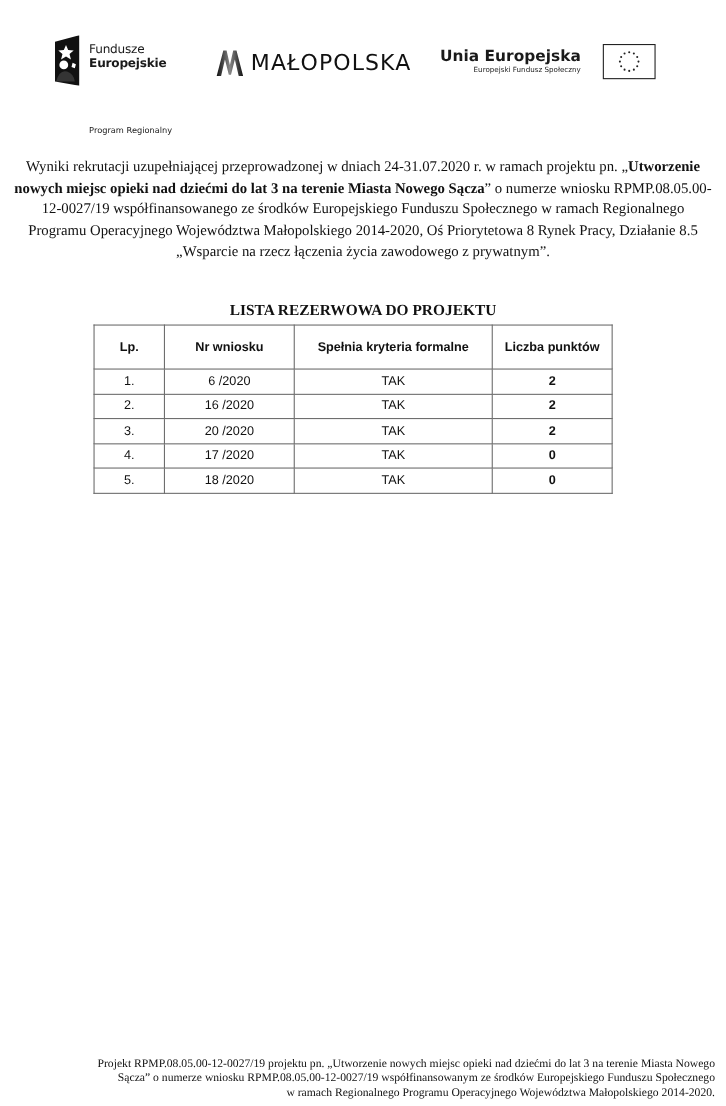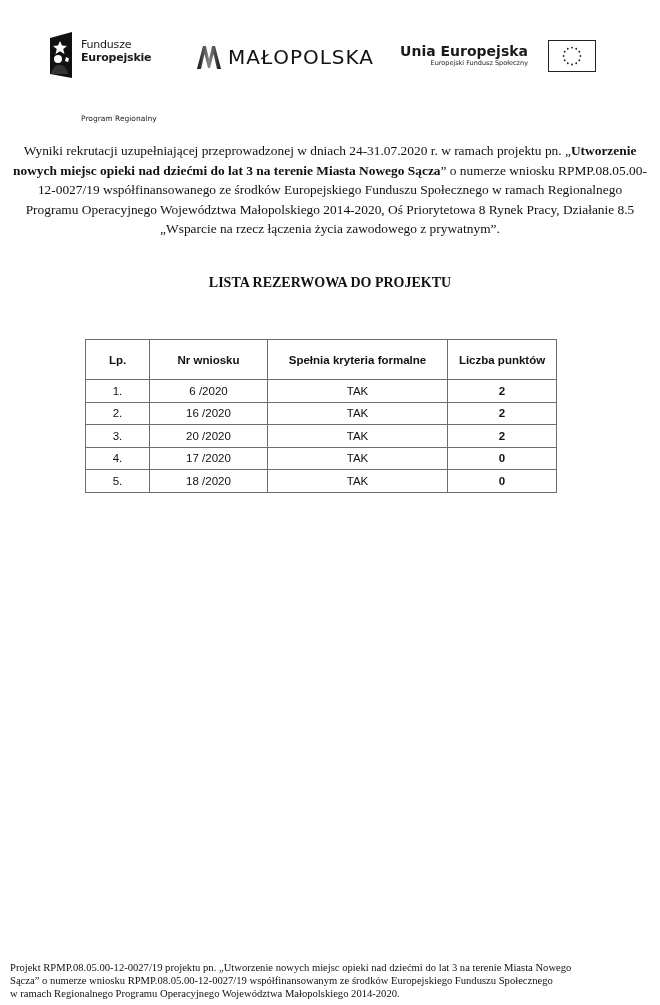--- a/index.html
+++ b/index.html
@@ -18,28 +18,28 @@
   .logo-ue { position: absolute; left: 430px; top: 38px; width: 170px; height: 36px; }
   .ue-text1 { position: absolute; right: 72px; top: 5px; font-family: "DejaVu Sans", sans-serif; font-size: 14px; font-weight: bold; color: #1a1a1a; white-space: nowrap; }
   .ue-text2 { position: absolute; right: 72px; top: 21px; font-family: "DejaVu Sans", sans-serif; font-size: 6.5px; color: #1a1a1a; white-space: nowrap; }
   .ue-flag { position: absolute; left: 118px; top: 2px; width: 48px; height: 32px; border: 1.5px solid #222; box-sizing: border-box; }
 
   .intro { position: absolute; left: 10px; right: 10px; top: 141px; text-align: center; font-family: "Liberation Serif", serif; font-size: 13.4px; line-height: 19.5px; color: #111; }
   .intro b { font-weight: bold; }
 
   .list-title { position: absolute; left: 0; right: 0; top: 275px; text-align: center; font-family: "Liberation Serif", serif; font-weight: bold; font-size: 14px; color: #111; }
 
-  table.res { position: absolute; left: 85px; top: 295px; border-collapse: collapse; font-family: "Liberation Sans", sans-serif; color: #111; margin-top: 44px; }
+  table.res { position: absolute; left: 85px; top: 295px; border-collapse: collapse; font-family: "Liberation Sans", sans-serif; color: #111; }
   table.res th, table.res td { border: 1px solid #6e6e6e; text-align: center; padding: 0; }
   table.res th { height: 39px; font-size: 11.5px; font-weight: bold; }
   table.res td { height: 21.5px; font-size: 11.5px; }
   table.res td.pts { font-weight: bold; }
   .c1 { width: 63px; } .c2 { width: 117px; } .c3 { width: 179px; } .c4 { width: 108px; }
 
-  .footer { position: absolute; left: 10px; right: 10px; top: 961px; text-align: left; font-family: "Liberation Serif", serif; font-size: 10.6px; line-height: 13px; color: #111; }
+  .footer { position: absolute; left: 10px; right: 10px; top: 961px; text-align: right; font-family: "Liberation Serif", serif; font-size: 10.6px; line-height: 13px; color: #111; }
 </style>
 </head>
 <body>
 
 <div class="logo-fe">
   <svg class="fe-mark" viewBox="0 0 26 46">
     <path d="M2 6 L24 0 L24 46 L2 42 Z" fill="#111"></path>
     <path d="M12 9 L14 13.5 L19 14 L15.2 17 L16.5 22 L12 19.3 L7.5 22 L8.8 17 L5 14 L10 13.5 Z" fill="#fff"></path>
     <circle cx="10" cy="27" r="4" fill="#fff"></circle>
     <path d="M3 42 Q6 31 13 33 Q19 35 20 42 Z" fill="#fff" opacity="0.15"></path>

